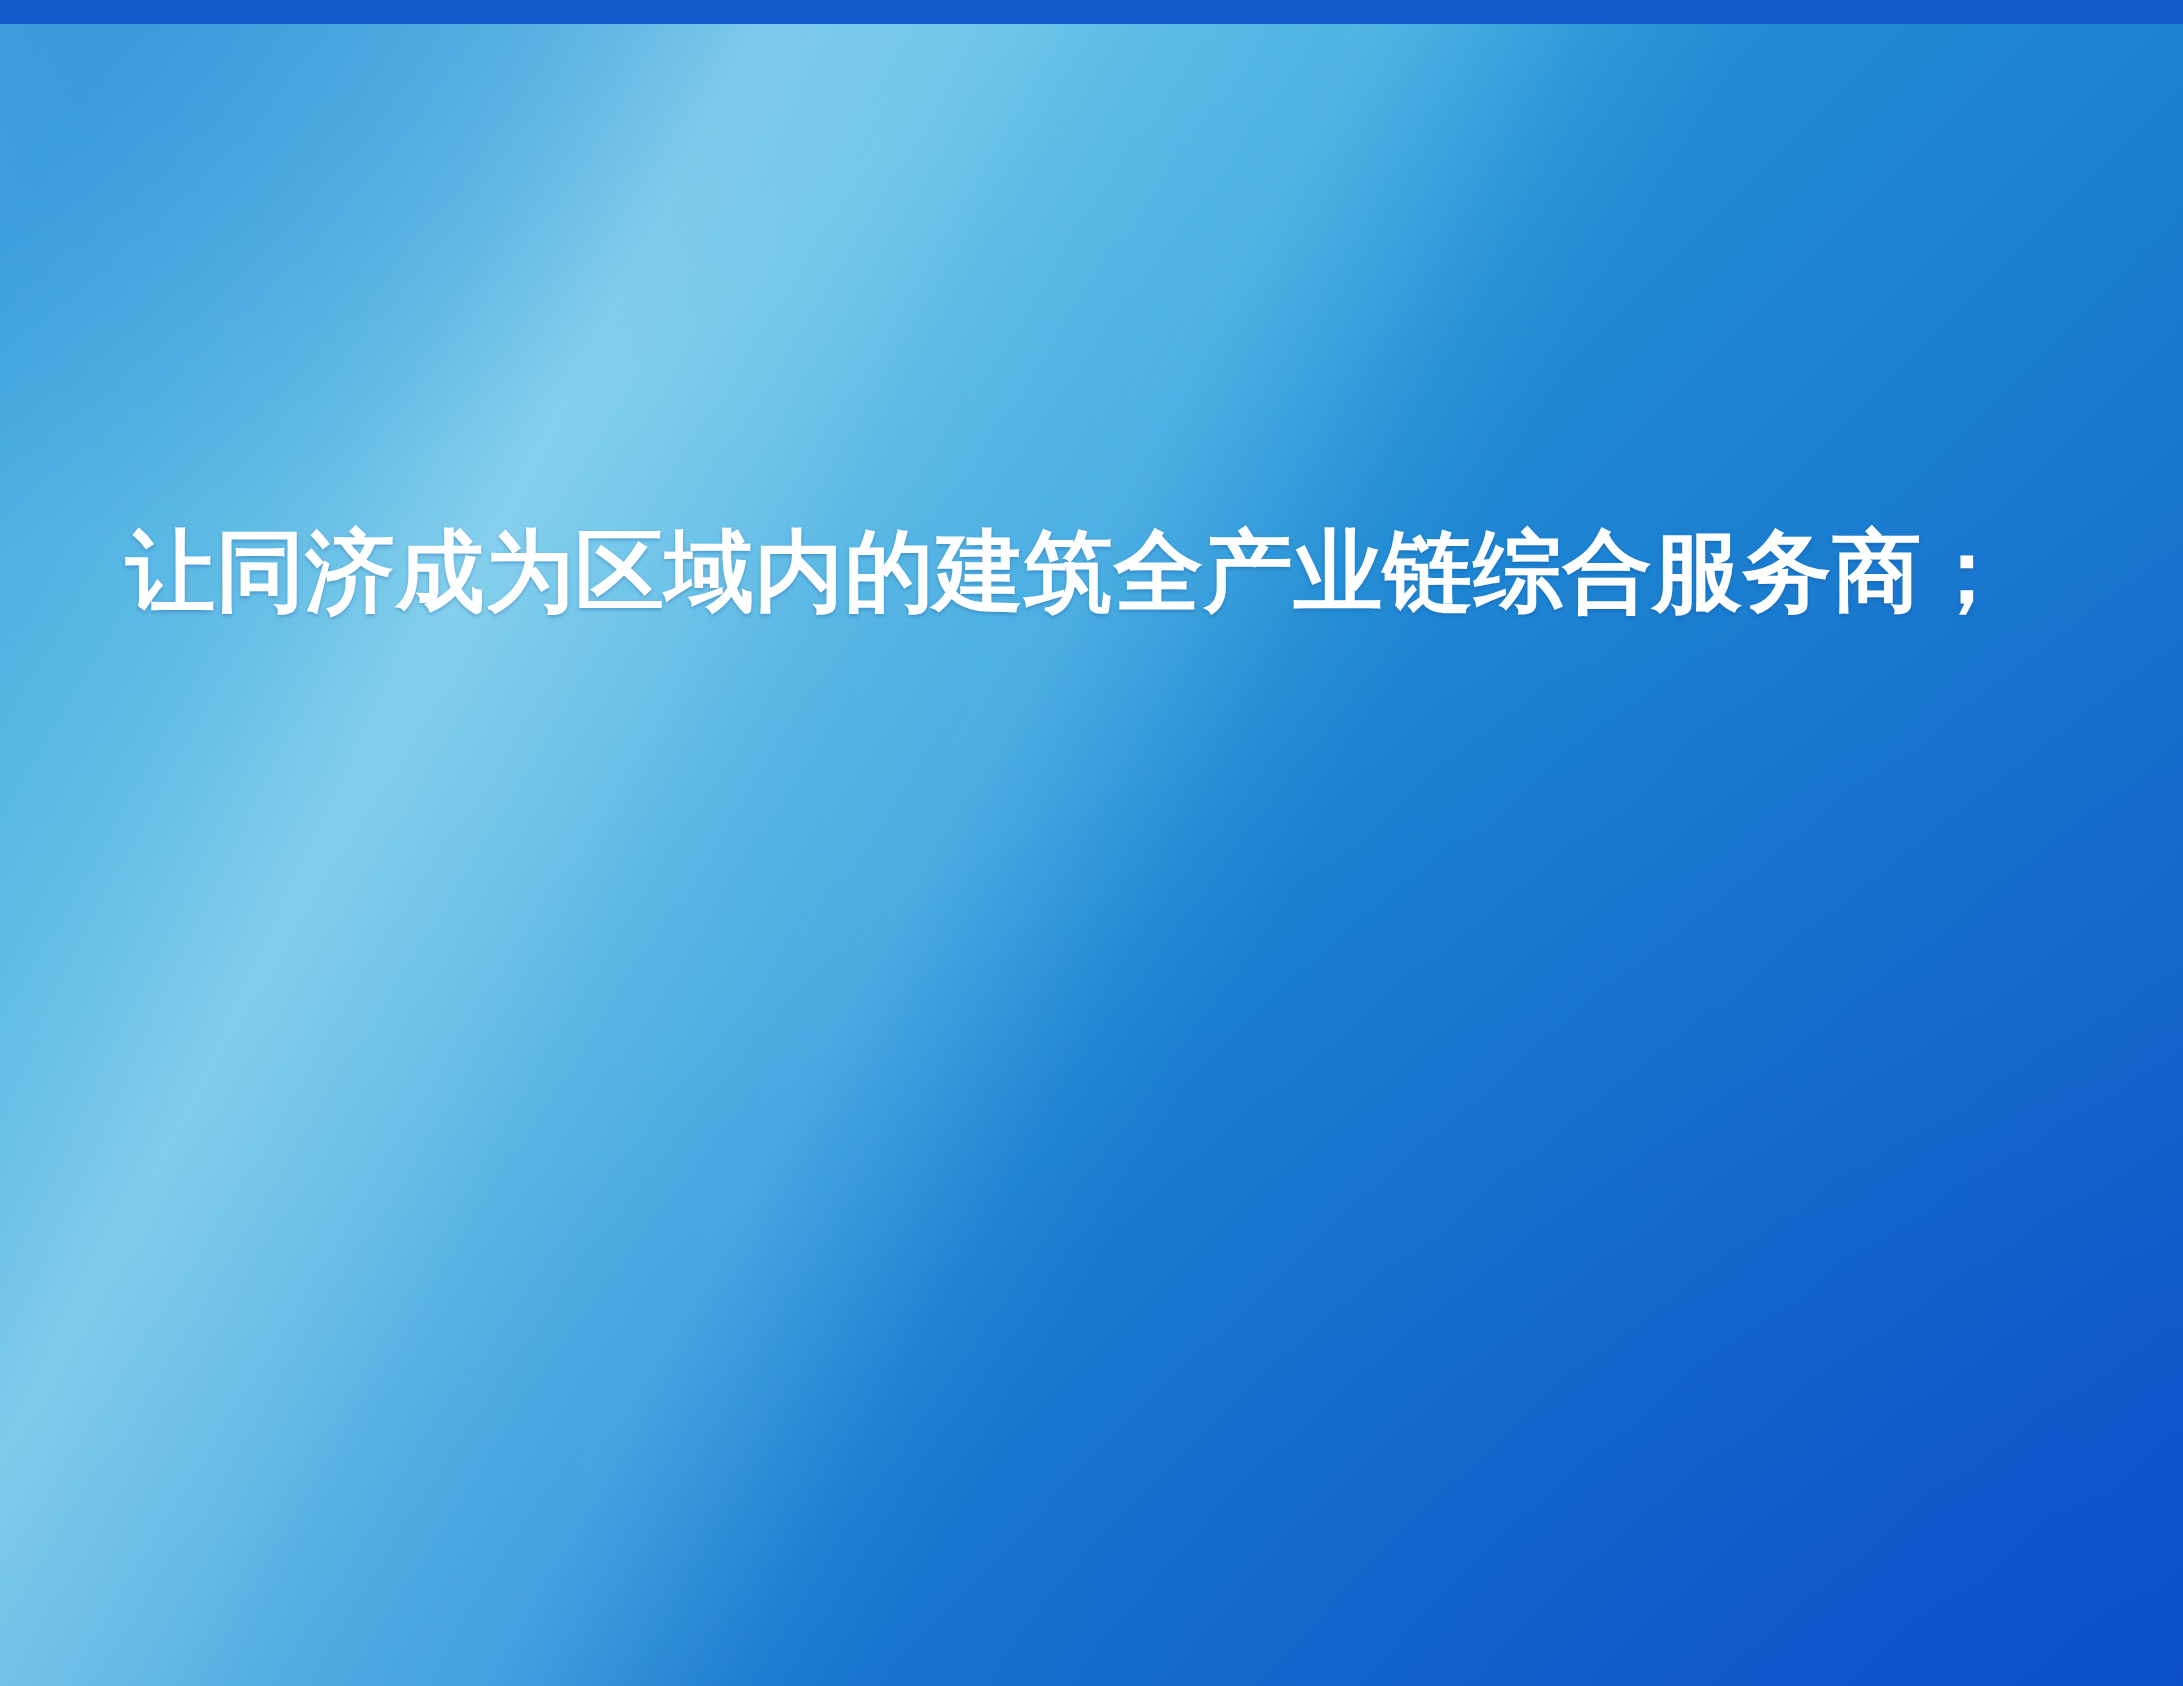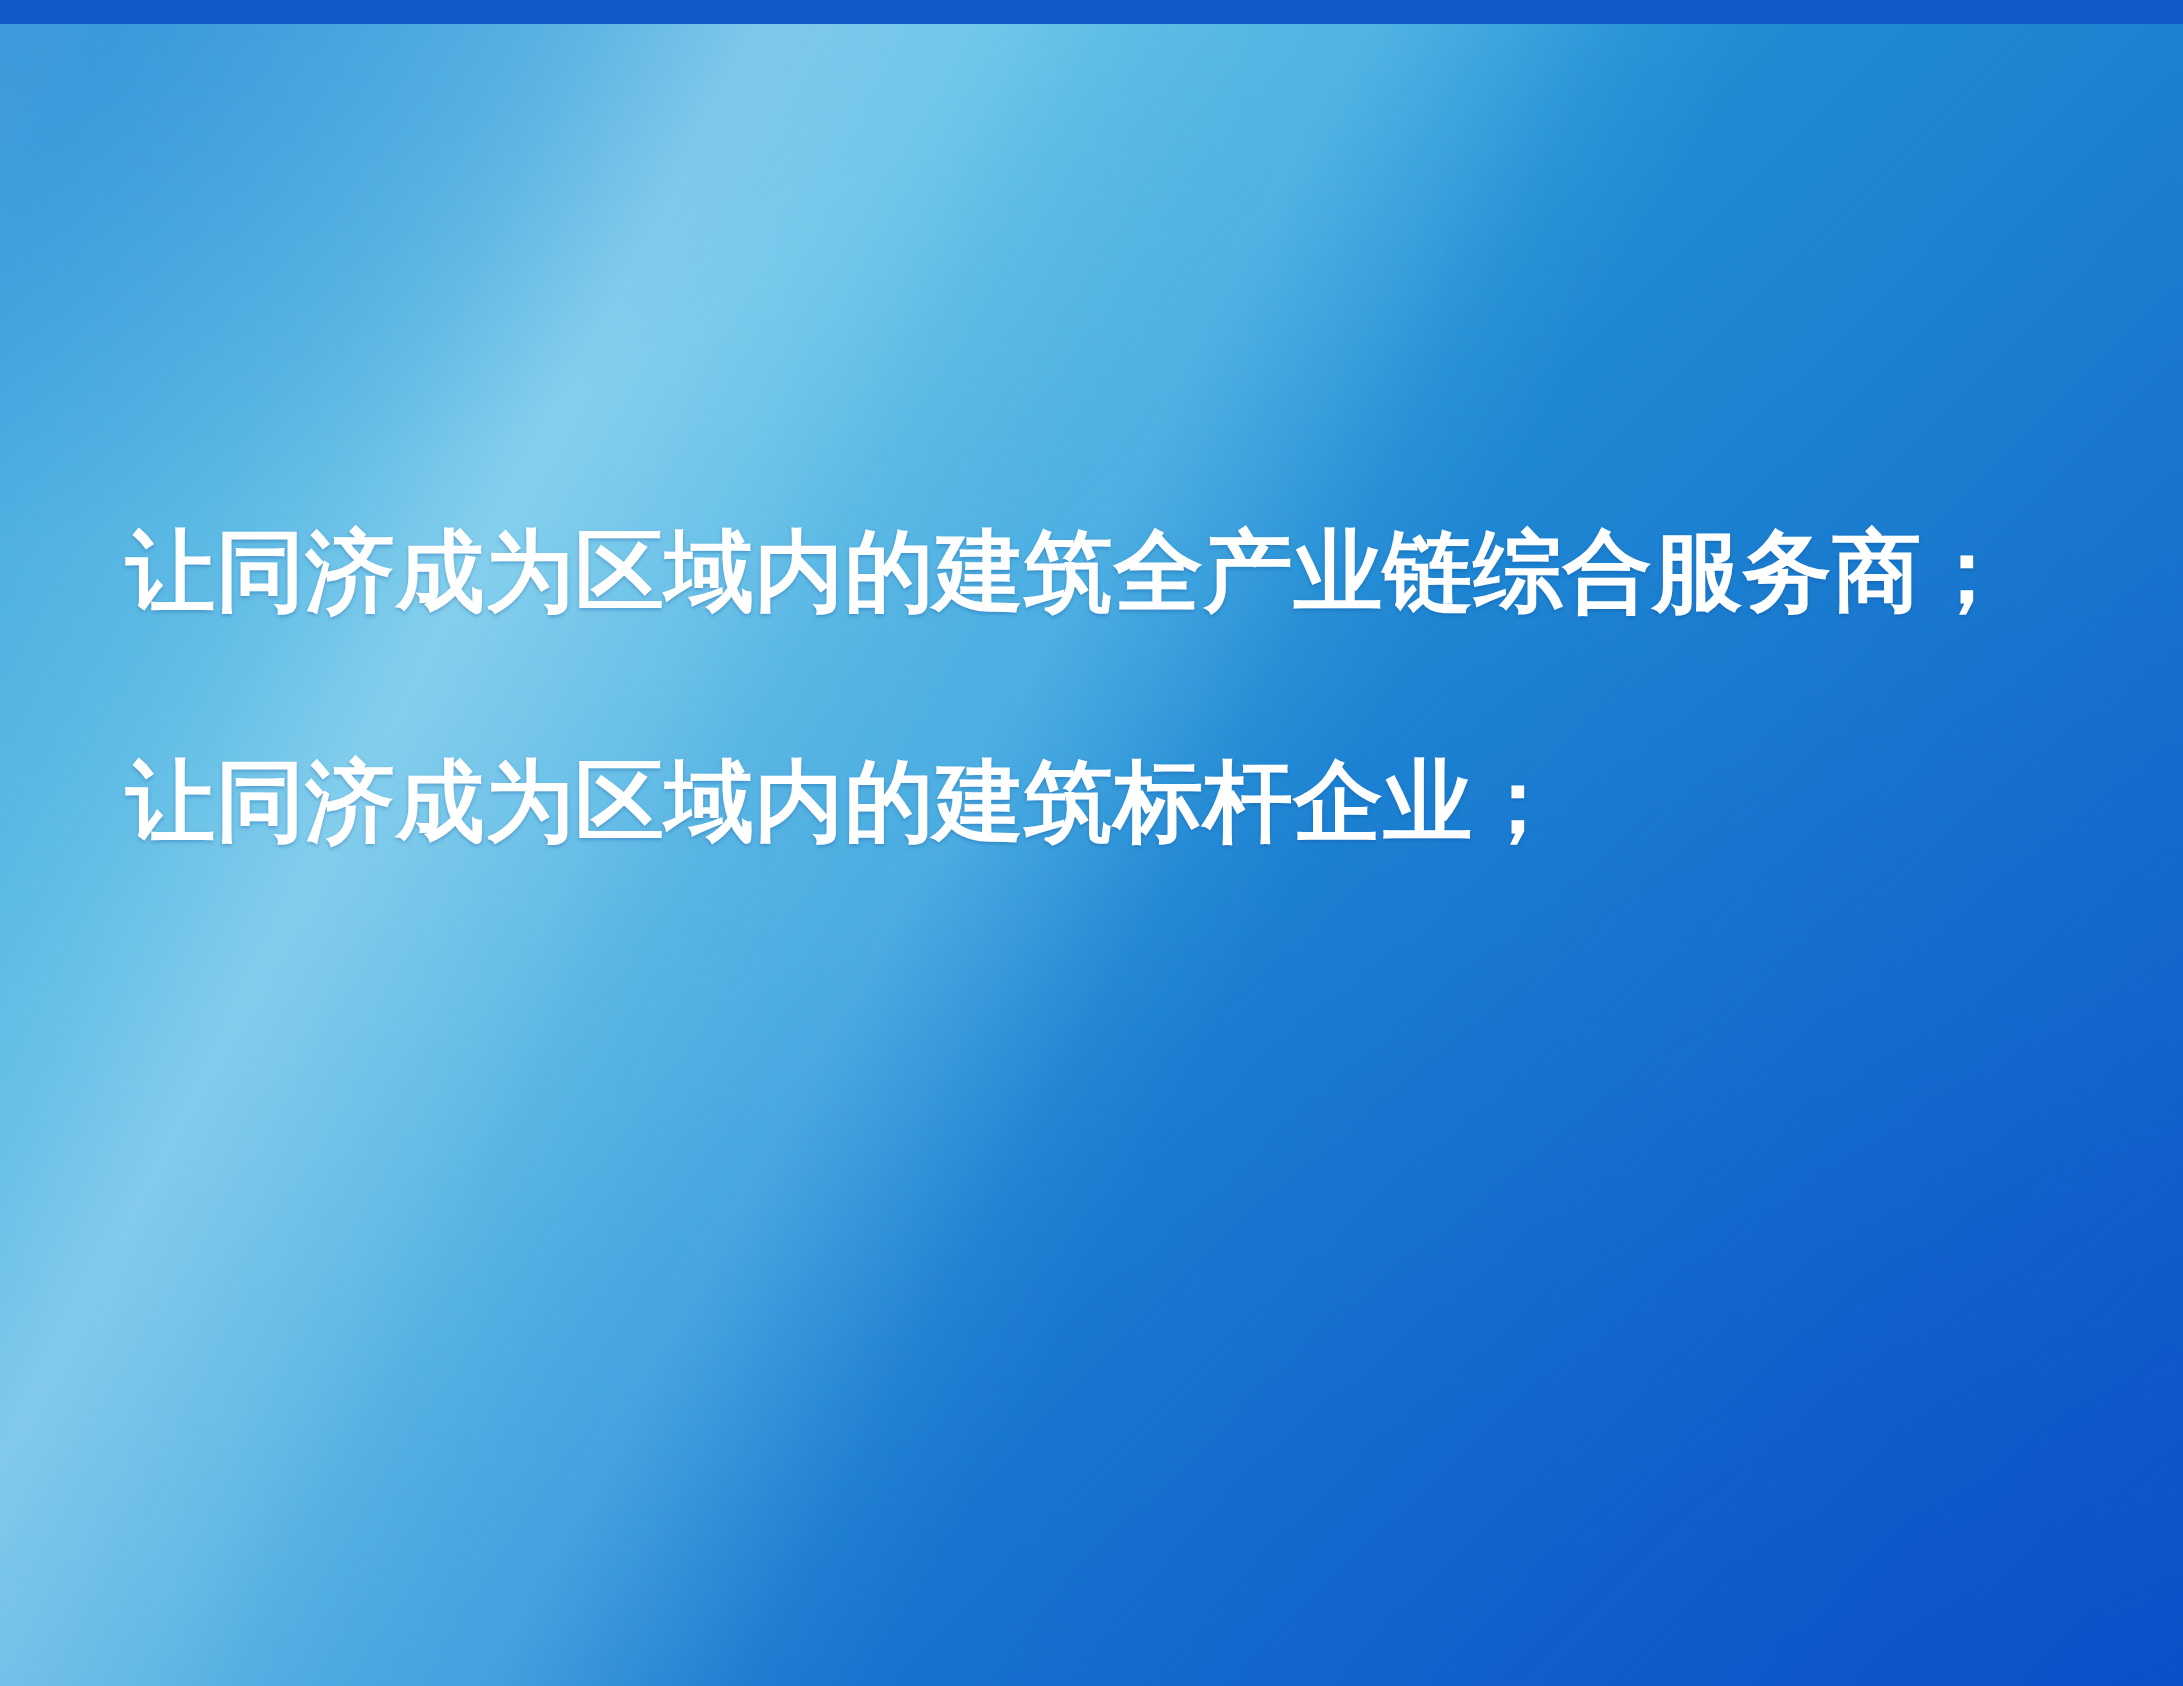--- a/index.html
+++ b/index.html
@@ -131,17 +131,16 @@
 
   <div class="bg-base"></div>
   <div class="bg-band-main"></div>
   <div class="bg-band-upper"></div>
   <div class="bg-streak"></div>
   <div class="bg-corner-deep"></div>
   <div class="bg-corner-tl"></div>
 
   <div id="vision-text">
     <div class="vision-line">让同济成为区域内的建筑全产业链综合服务商；</div>
-    <div class="vision-line">让同济成为区域内的建筑标杆企业；</div>
   </div>
 
 </div>
 
 
 </body></html>

